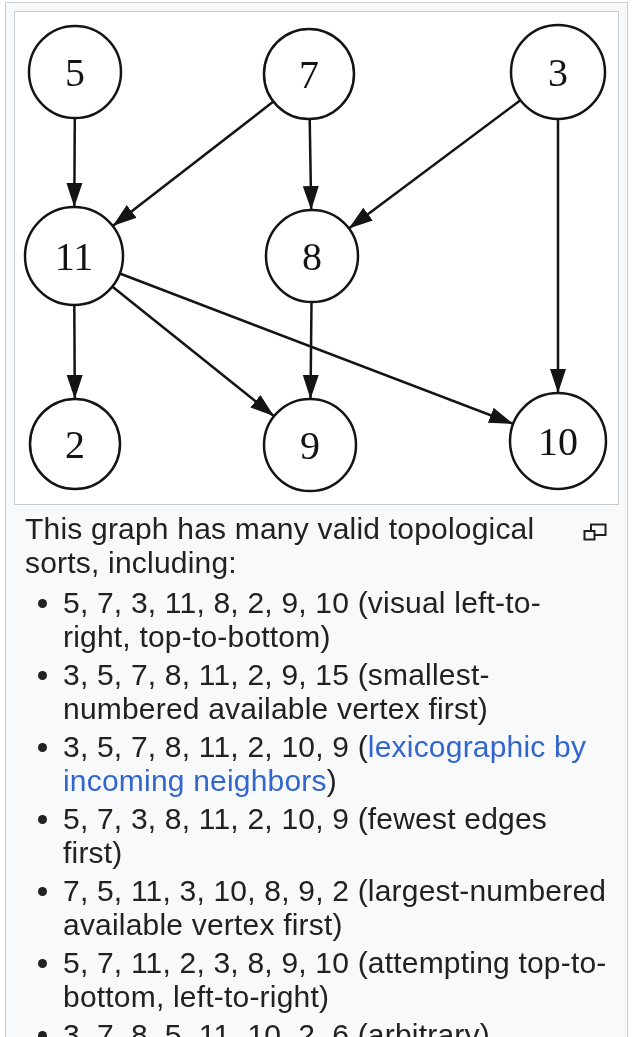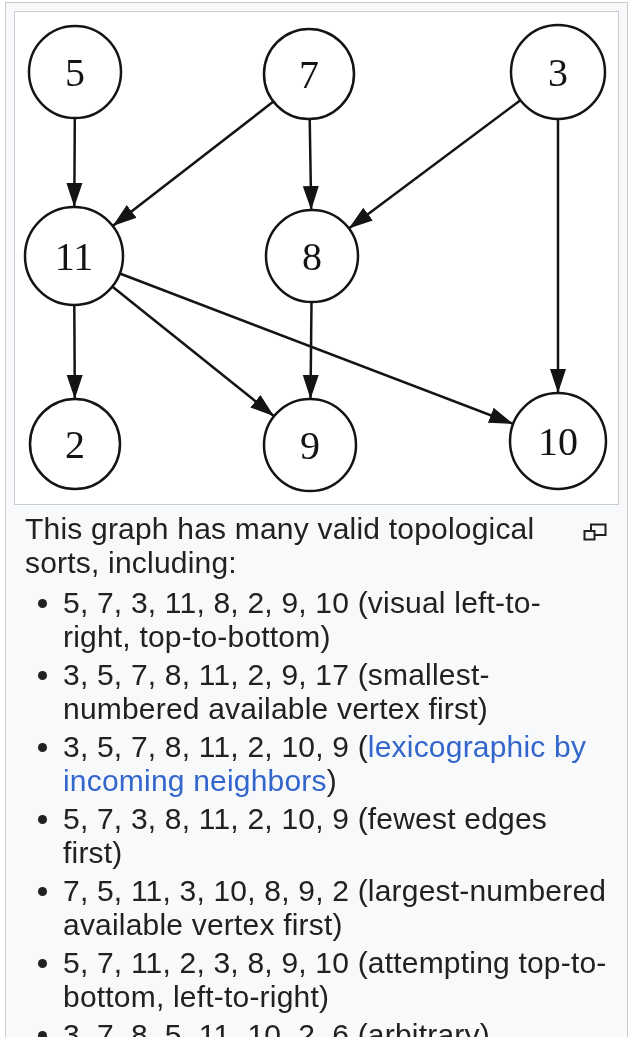--- a/index.html
+++ b/index.html
@@ -112,21 +112,21 @@
   <figcaption class="thumb-caption">
     <span class="magnify">
       <svg viewBox="0 0 24 20" width="24" height="20">
         <rect x="8" y="1.5" width="14.5" height="10.5" fill="none" stroke="#202122" stroke-width="2"></rect>
         <rect x="1.5" y="8" width="10" height="8.5" fill="#f8f9fa" stroke="#202122" stroke-width="2"></rect>
       </svg>
     </span>
     <p class="caption-intro">This graph has many valid topological sorts, including:</p>
     <ul class="sort-list" id="sort-list">
         <li><span>5, 7, 3, 11, 8, 2, 9, 10 (visual left-to-right, top-to-bottom)</span></li>
-        <li><span>3, 5, 7, 8, 11, 2, 9, 17 (smallest-numbered available vertex first)</span></li>
+        <li><span>3, 5, 7, 8, 11, 2, 9, 15 (smallest-numbered available vertex first)</span></li>
         <li><span>3, 5, 7, 8, 11, 2, 10, 9 (</span><a href="#">lexicographic by incoming neighbors</a><span>)</span></li>
         <li><span>5, 7, 3, 8, 11, 2, 10, 9 (fewest edges first)</span></li>
         <li><span>7, 5, 11, 3, 10, 8, 9, 2 (largest-numbered available vertex first)</span></li>
         <li><span>5, 7, 11, 2, 3, 8, 9, 10 (attempting top-to-bottom, left-to-right)</span></li>
         <li><span>3, 7, 8, 5, 11, 10, 2, 6 (arbitrary)</span></li>
       </ul>
   </figcaption>
 
 </figure>
 

